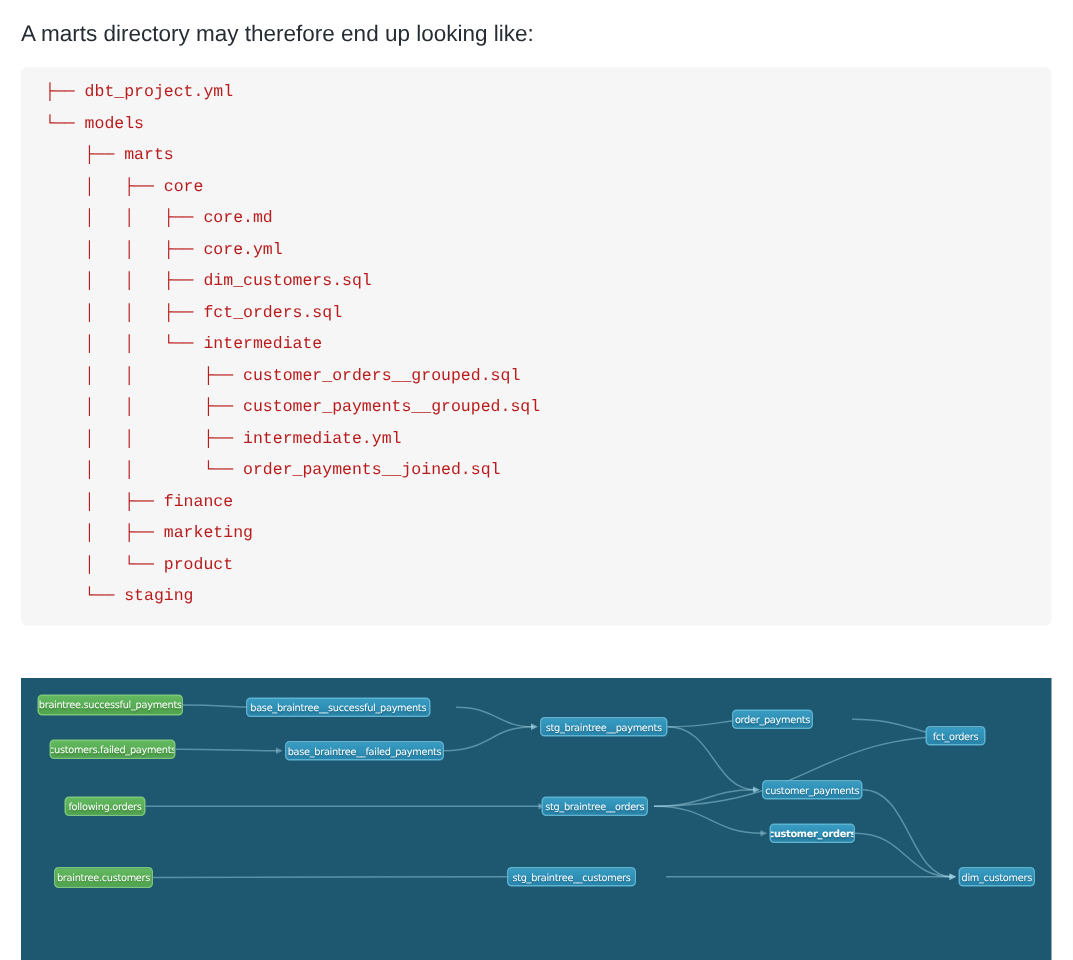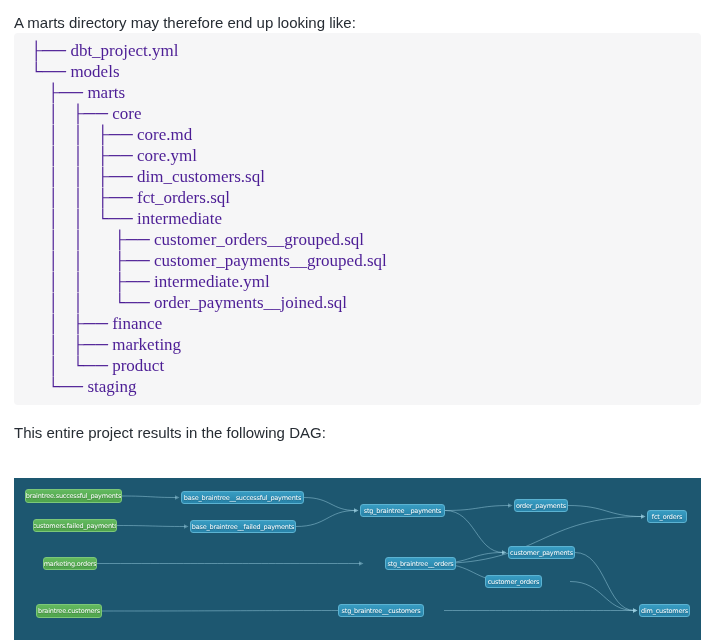--- a/index.html
+++ b/index.html
@@ -5,32 +5,32 @@
   html, body { margin: 0; padding: 0; background: #ffffff; }
   body {
     width: 715px; height: 640px; overflow: hidden;
     font-family: "Liberation Sans", sans-serif;
     -webkit-font-smoothing: antialiased;
   }
   .content { padding: 13px 14px 0 14px; }
 
   .para {
     font-size: 15px; line-height: 20px; color: #262c33;
-    margin: 0 0 0 0;
+    margin: 0 0 12px 0;
   }
   .para.dag-intro { margin: 0 0 11px 0; }
 
   pre.tree {
     background: #f6f6f7;
     border-radius: 4px;
     margin: 0 0 18px 0;
     padding: 7px 16px 8px 16px;
-    font-family: Liberation Serif, serif;
-    font-size: 17px; line-height: 21px;
-    color: #4c1d95;
+    font-family: Liberation Mono, monospace;
+    font-size: 11px; line-height: 21px;
+    color: #b91c1c;
     white-space: pre;
     overflow: hidden;
   }
 
   .dag {
     position: relative;
     width: 687px; height: 210px;
     background: var(--dag-bg, #1d5770);
     overflow: hidden;
     margin-top: 35px;
@@ -75,21 +75,20 @@
     │   │   └── intermediate
     │   │       ├── customer_orders__grouped.sql
     │   │       ├── customer_payments__grouped.sql
     │   │       ├── intermediate.yml
     │   │       └── order_payments__joined.sql
     │   ├── finance
     │   ├── marketing
     │   └── product
     └── staging</pre>
 
-  <p class="para dag-intro">This entire project results in the following DAG:</p>
 
   <div class="dag">
       <svg width="687" height="162" class="edges">
         <path d="M108,18 C136.75,18 136.75,19.5 162.5,19.5" class="edge"></path>
         <path d="M165.5,19.5 l-4.5,-2.2 l0,4.4 Z" class="arrow"></path>
         <path d="M103,47.5 C138.75,47.5 138.75,48.5 171.5,48.5" class="edge"></path>
         <path d="M174.5,48.5 l-4.5,-2.2 l0,4.4 Z" class="arrow"></path>
         <path d="M290,19.5 C317.25,19.5 317.25,32.5 341.5,32.5" class="edge"></path>
         <path d="M344.5,32.5 l-4.5,-2.2 l0,4.4 Z" class="arrow"></path>
         <path d="M282,48.5 C313.25,48.5 313.25,32.5 341.5,32.5" class="edge"></path>
@@ -111,27 +110,27 @@
         <path d="M554,27.5 C592.75,27.5 592.75,38.5 628.5,38.5" class="edge"></path>
         <path d="M631.5,38.5 l-4.5,-2.2 l0,4.4 Z" class="arrow"></path>
         <path d="M561,74.5 C592.25,74.5 592.25,132.5 620.5,132.5" class="edge"></path>
         <path d="M623.5,132.5 l-4.5,-2.2 l0,4.4 Z" class="arrow"></path>
         <path d="M556,103.5 C589.75,103.5 589.75,132.5 620.5,132.5" class="edge"></path>
         <path d="M623.5,132.5 l-4.5,-2.2 l0,4.4 Z" class="arrow"></path>
         <path d="M430,132.5 C526.75,132.5 526.75,132.5 620.5,132.5" class="edge"></path>
         <path d="M623.5,132.5 l-4.5,-2.2 l0,4.4 Z" class="arrow"></path>
       </svg>
       <div class="node source" style="left: 11px; top: 11px; width: 97px; height: 14px;">braintree.successful_payments</div>
-      <div class="node model" style="left: 167px; top: 13px; width: 123px; height: 13px;">base_braintree__successful_payments</div>
+      <div class="node model" style="left: 150px; top: 13px; width: 123px; height: 13px;">base_braintree__successful_payments</div>
       <div class="node source" style="left: 19px; top: 41px; width: 84px; height: 13px;">customers.failed_payments</div>
       <div class="node model" style="left: 176px; top: 42px; width: 106px; height: 13px;">base_braintree__failed_payments</div>
       <div class="node model" style="left: 346px; top: 26px; width: 85px; height: 13px;">stg_braintree__payments</div>
-      <div class="node model" style="left: 500px; top: 21px; width: 54px; height: 13px;">order_payments</div>
-      <div class="node model" style="left: 633px; top: 32px; width: 40px; height: 13px;">fct_orders</div>
-      <div class="node source" style="left: 29px; top: 79px; width: 54px; height: 13px;">marketing.orders</div>
-      <div class="node model" style="left: 371px; top: 79px; width: 71px; height: 13px;">stg_braintree__orders</div>
+      <div class="node model" style="left: 474px; top: 21px; width: 54px; height: 13px;">order_payments</div>
+      <div class="node model" style="left: 603px; top: 32px; width: 40px; height: 13px;">fct_orders</div>
+      <div class="node source" style="left: 29px; top: 79px; width: 54px; height: 13px;">following.orders</div>
+      <div class="node model" style="left: 347px; top: 79px; width: 71px; height: 13px;">stg_braintree__orders</div>
       <div class="node model" style="left: 494px; top: 68px; width: 67px; height: 13px; text-align: center;">customer_payments</div>
-      <div class="node model" style="left: 471px; top: 97px; width: 57px; height: 13px;">customer_orders</div>
+      <div class="node model" style="left: 499px; top: 97px; width: 57px; height: 13px; font-weight: bold;">customer_orders</div>
       <div class="node source" style="left: 22px; top: 126px; width: 66px; height: 14px;">braintree.customers</div>
       <div class="node model" style="left: 324px; top: 126px; width: 86px; height: 13px;">stg_braintree__customers</div>
       <div class="node model" style="left: 625px; top: 126px; width: 51px; height: 13px; text-align: center;">dim_customers</div>
     </div>
 </div>
 
 </body></html>

